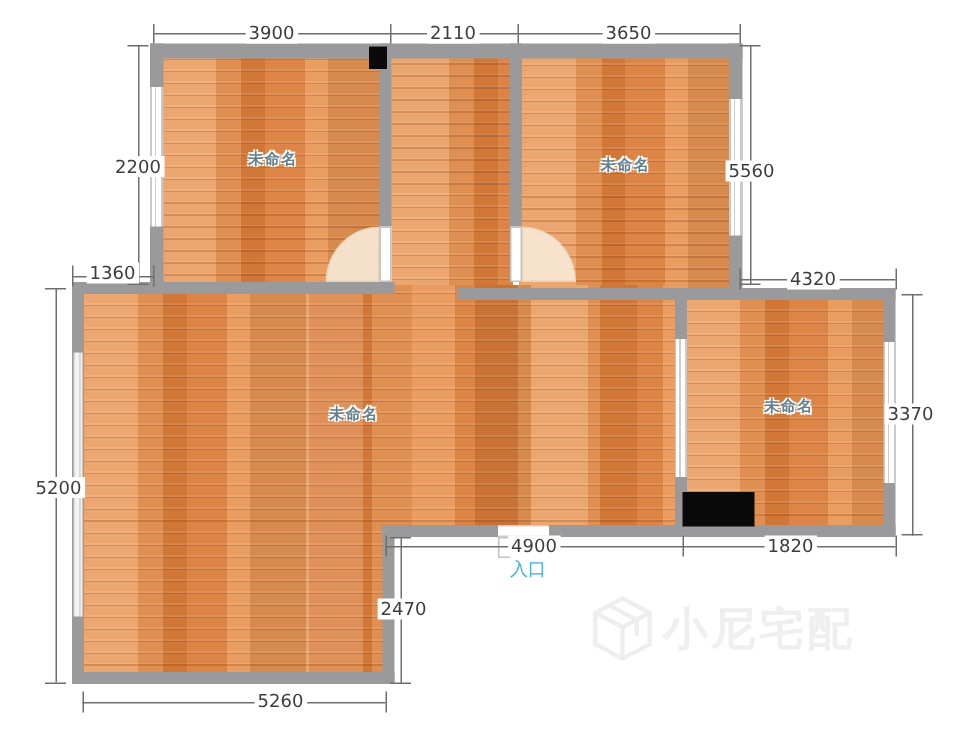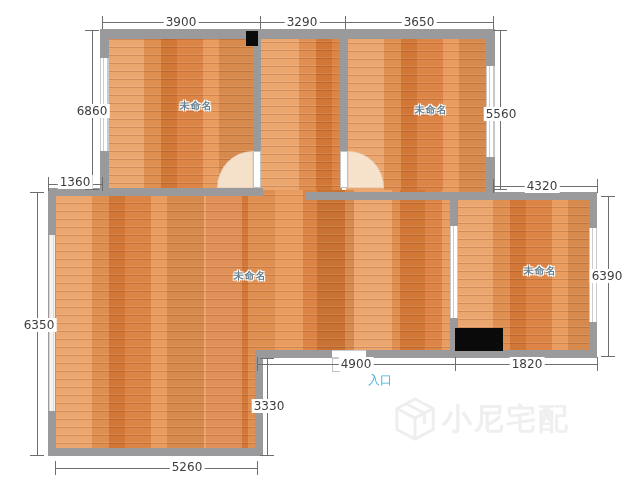--- a/index.html
+++ b/index.html
@@ -31,26 +31,25 @@
   .dim-tick{position:absolute;background:#6e6e6e;}
   .dim-label{
     position:absolute;transform:translate(-50%,-50%);
     font-size:12px;color:#3d3d3d;background:#ffffff;padding:0 2px;
     white-space:nowrap;line-height:14px;
   }
   .room-label{
     position:absolute;transform:translate(-50%,-50%);
     font-size:10px;font-weight:bold;letter-spacing:1px;color:#64808f;white-space:nowrap;
     text-shadow:-1px -1px 0 #fff,1px -1px 0 #fff,-1px 1px 0 #fff,1px 1px 0 #fff,0 0 2px #fff;
-    margin-left:14px;
   }
   .entrance-label{
     position:absolute;transform:translate(-50%,-50%);
     font-size:12px;color:#3fb0da;background:rgba(255,255,255,0.95);
-    border-radius:3px;padding:0 4px;line-height:15px;white-space:nowrap;margin-left:28px;
+    border-radius:3px;padding:0 4px;line-height:15px;white-space:nowrap;
   }
   .watermark{
     position:absolute;display:flex;align-items:center;gap:6px;
     color:#efefef;font-size:30px;font-weight:bold;letter-spacing:2px;white-space:nowrap;
   }
 </style>
 </head>
 <body>
 
 <div id="canvas">
@@ -103,57 +102,57 @@
 
   <div class="black-box" style="left:246px;top:31px;width:12px;height:15px;"></div>
   <div class="black-box" style="left:455px;top:328px;width:48px;height:23px;"></div>
 
   <div class="dim-line" style="left:102px;top:22px;width:391px;height:1px;"></div>
   <div class="dim-tick" style="left:102px;top:16px;width:1px;height:13px;"></div>
   <div class="dim-tick" style="left:260px;top:16px;width:1px;height:13px;"></div>
   <div class="dim-tick" style="left:345px;top:16px;width:1px;height:13px;"></div>
   <div class="dim-tick" style="left:493px;top:16px;width:1px;height:13px;"></div>
   <div class="dim-label" style="left:181px;top:22px;">3900</div>
-  <div class="dim-label" style="left:302px;top:22px;">3290</div>
+  <div class="dim-label" style="left:302px;top:22px;">2110</div>
   <div class="dim-label" style="left:419px;top:22px;">3650</div>
 
   <div class="dim-line" style="left:92px;top:30px;width:1px;height:160px;"></div>
   <div class="dim-tick" style="left:85px;top:30px;width:14px;height:1px;"></div>
   <div class="dim-tick" style="left:85px;top:189px;width:14px;height:1px;"></div>
-  <div class="dim-label" style="left:92px;top:111px;">6860</div>
+  <div class="dim-label" style="left:92px;top:111px;">2200</div>
 
   <div class="dim-line" style="left:48px;top:184px;width:54px;height:1px;"></div>
   <div class="dim-tick" style="left:48px;top:177px;width:1px;height:14px;"></div>
   <div class="dim-tick" style="left:102px;top:177px;width:1px;height:14px;"></div>
   <div class="dim-label" style="left:75px;top:182px;">1360</div>
 
   <div class="dim-line" style="left:37px;top:192px;width:1px;height:263px;"></div>
   <div class="dim-tick" style="left:30px;top:192px;width:14px;height:1px;"></div>
   <div class="dim-tick" style="left:30px;top:455px;width:14px;height:1px;"></div>
-  <div class="dim-label" style="left:39px;top:325px;">6350</div>
+  <div class="dim-label" style="left:39px;top:325px;">5200</div>
 
   <div class="dim-line" style="left:500px;top:30px;width:1px;height:160px;"></div>
   <div class="dim-tick" style="left:493px;top:30px;width:14px;height:1px;"></div>
   <div class="dim-tick" style="left:493px;top:189px;width:14px;height:1px;"></div>
   <div class="dim-label" style="left:501px;top:114px;">5560</div>
 
   <div class="dim-line" style="left:493px;top:186px;width:104px;height:1px;"></div>
   <div class="dim-tick" style="left:493px;top:179px;width:1px;height:14px;"></div>
   <div class="dim-tick" style="left:597px;top:179px;width:1px;height:14px;"></div>
   <div class="dim-label" style="left:542px;top:186px;">4320</div>
 
   <div class="dim-line" style="left:608px;top:196px;width:1px;height:161px;"></div>
   <div class="dim-tick" style="left:601px;top:196px;width:14px;height:1px;"></div>
   <div class="dim-tick" style="left:601px;top:356px;width:14px;height:1px;"></div>
-  <div class="dim-label" style="left:607px;top:276px;">6390</div>
+  <div class="dim-label" style="left:607px;top:276px;">3370</div>
 
   <div class="dim-line" style="left:267px;top:358px;width:1px;height:98px;"></div>
   <div class="dim-tick" style="left:260px;top:358px;width:14px;height:1px;"></div>
   <div class="dim-tick" style="left:260px;top:455px;width:14px;height:1px;"></div>
-  <div class="dim-label" style="left:269px;top:406px;">3330</div>
+  <div class="dim-label" style="left:269px;top:406px;">2470</div>
 
   <div class="dim-line" style="left:55px;top:468px;width:202px;height:1px;"></div>
   <div class="dim-tick" style="left:55px;top:461px;width:1px;height:14px;"></div>
   <div class="dim-tick" style="left:257px;top:461px;width:1px;height:14px;"></div>
   <div class="dim-label" style="left:153px;top:467px;margin-left:34px;">5260</div>
 
   <div class="dim-line" style="left:257px;top:364px;width:340px;height:1px;"></div>
   <div class="dim-tick" style="left:257px;top:357px;width:1px;height:14px;"></div>
   <div class="dim-tick" style="left:455px;top:357px;width:1px;height:14px;"></div>
   <div class="dim-tick" style="left:597px;top:357px;width:1px;height:14px;"></div>

